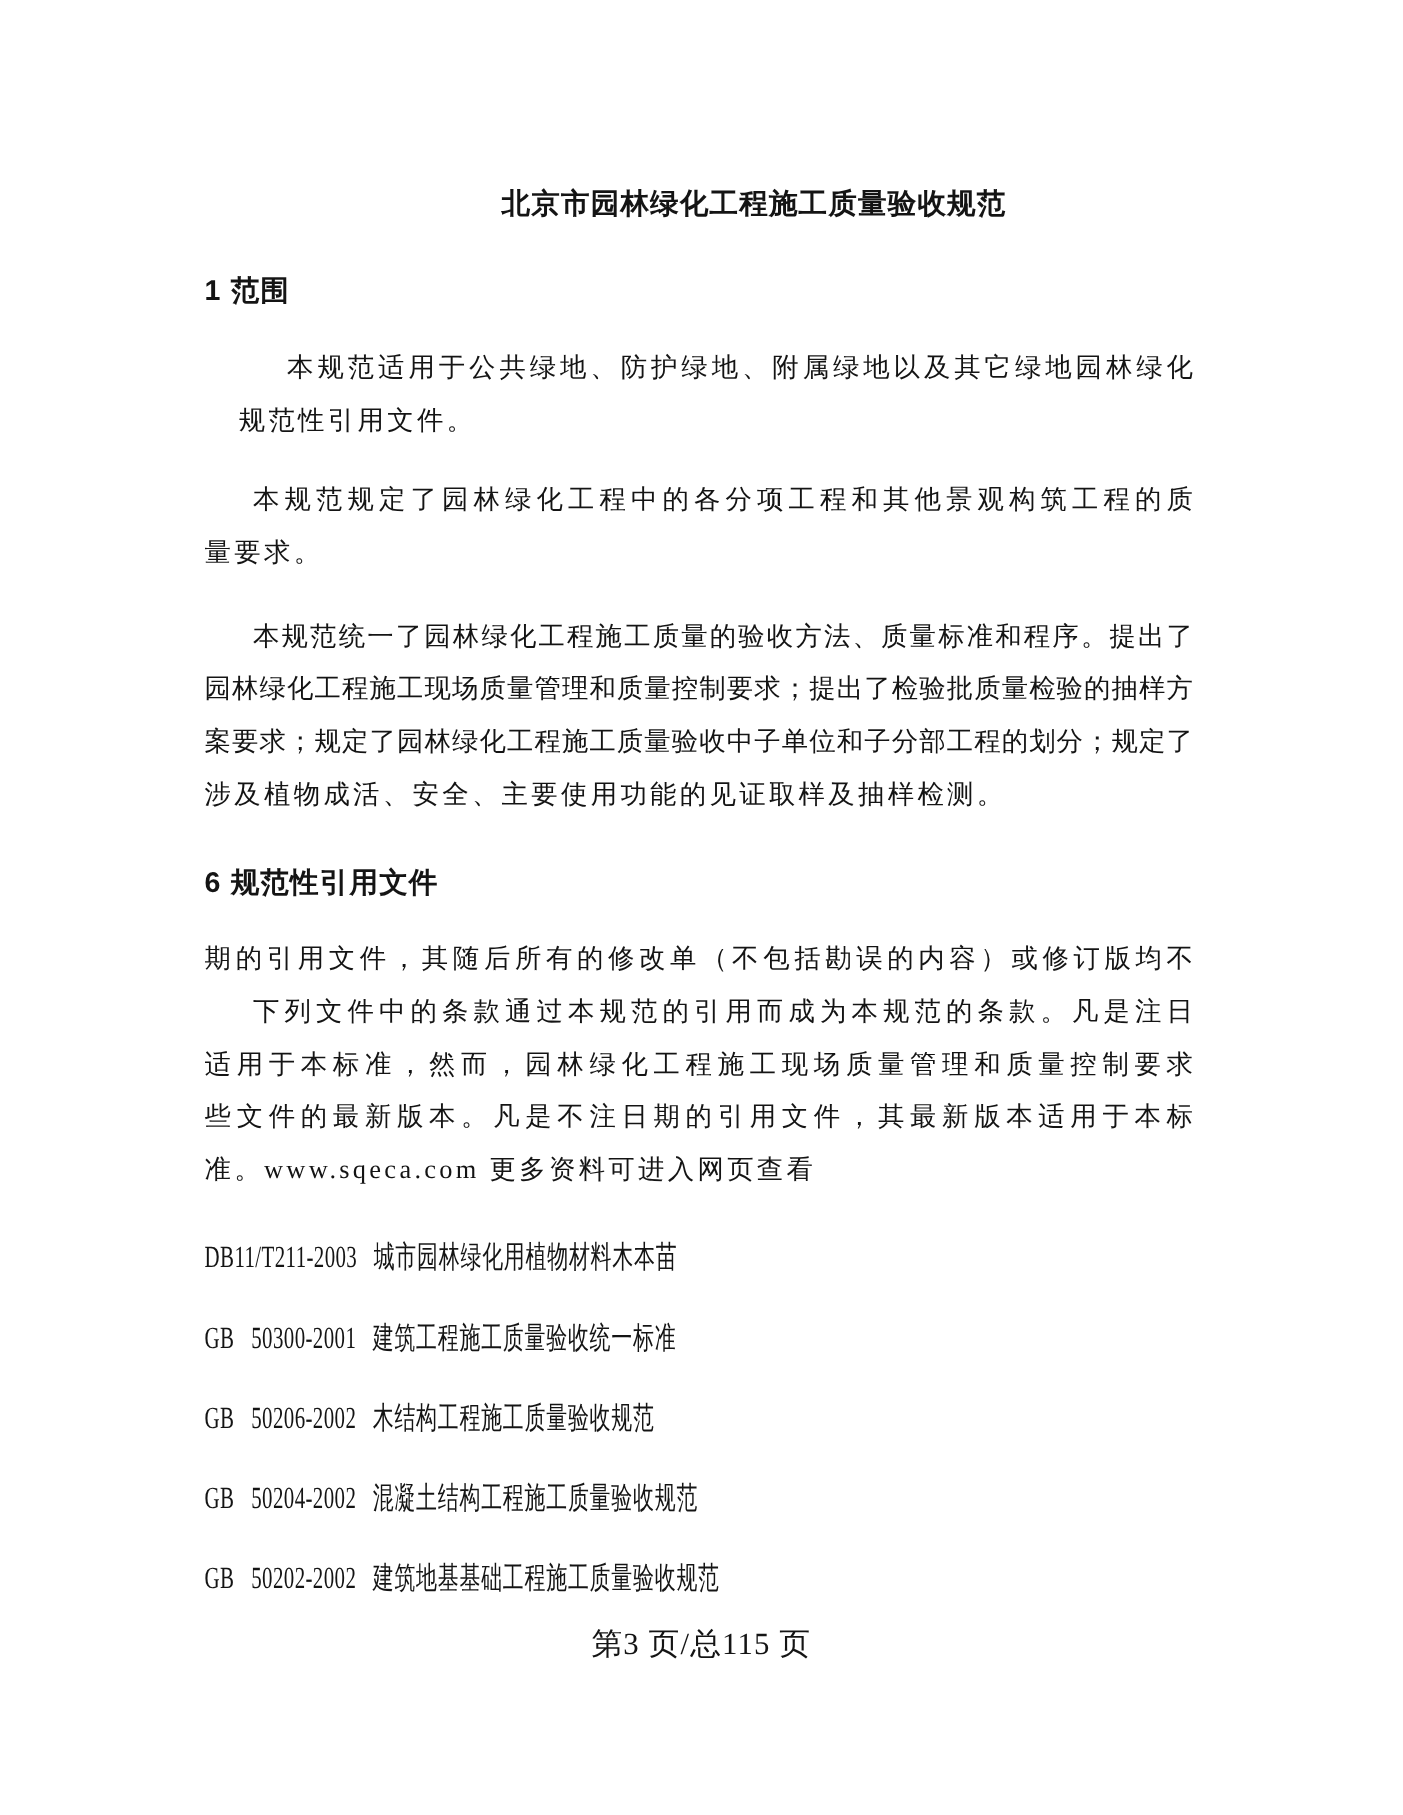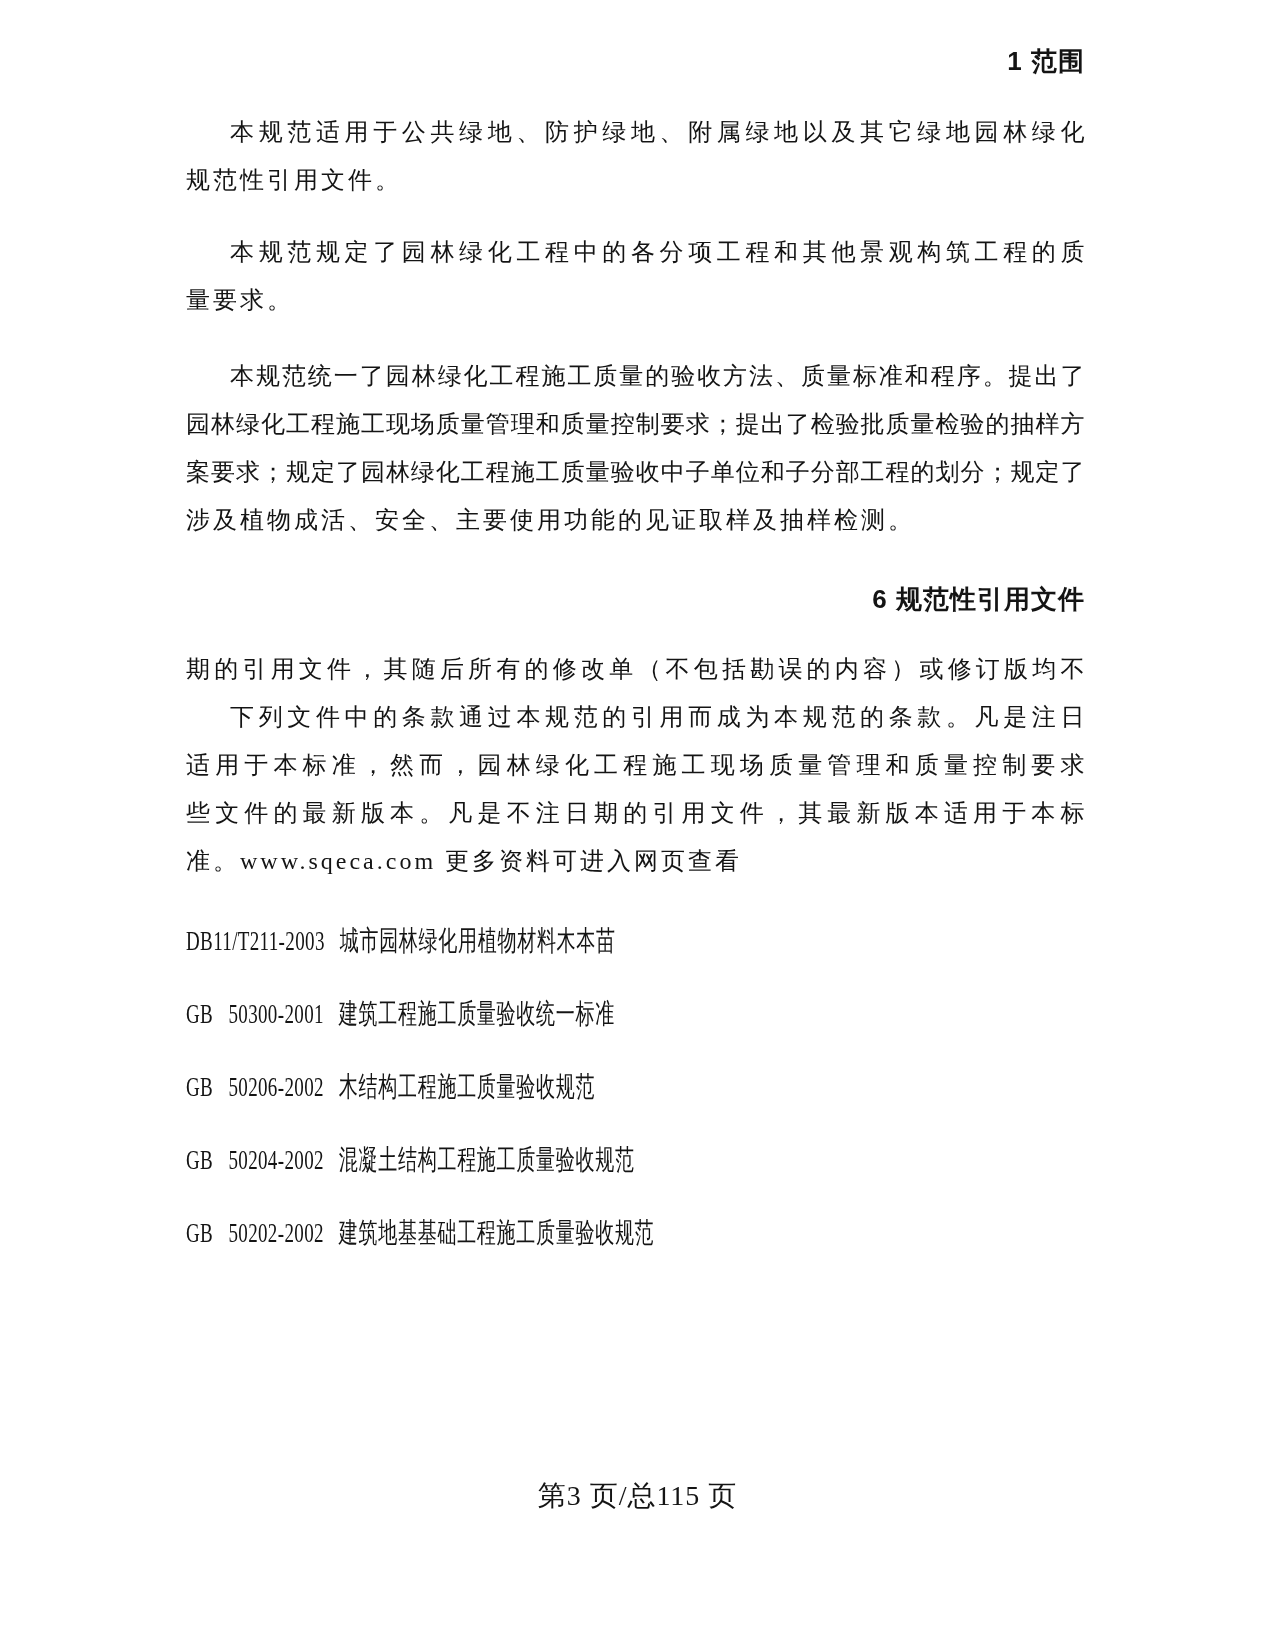--- a/index.html
+++ b/index.html
@@ -27,37 +27,36 @@
     padding-left:100px;   
     letter-spacing:1px;
     white-space:nowrap;
   }
   .heading {
     font-family:"Liberation Sans", sans-serif;
     font-weight:bold;
     font-size:26px;
     line-height:38px;
     letter-spacing:1px;
-    text-align:right;
   }
   .h1 { margin-top:42px; }
   .h2 { margin-top:36px; }
   .para {
     font-size:24px;
     line-height:48px;
     letter-spacing:0.5px;
   }
   .para .line {
     text-align:justify;
     text-align-last:justify;
     width:100%;
   }
   .para .line.first { text-indent:44px; }
   .para .line.last  { text-align-last:left; letter-spacing:3px; }
-  .p1 { margin-top:28px; }
+  .p1 { margin-top:28px;margin-left:31px; }
   .p2 { margin-top:24px; }
   .p3 { margin-top:28px; }
   .p4 { margin-top:27px; }
   .refs { margin-top:0; }
   .ref {
     line-height:48px;
     font-size:28px;
     white-space:pre;
     transform:scaleX(0.68);      
     transform-origin:left center;
@@ -75,20 +74,21 @@
     line-height:36px;
     letter-spacing:1px;
   }
 </style>
 </head>
 <body>
 
 <div class="page">
   <div class="content">
 
+    <div class="doc-title">北京市园林绿化工程施工质量验收规范</div>
 
     <div class="heading h1">1 范围</div>
 
     <div class="para p1">
         <div class="line first">本规范适用于公共绿地、防护绿地、附属绿地以及其它绿地园林绿化</div>
         <div class="line last">规范性引用文件。</div>
       </div>
 
     <div class="para p2">
         <div class="line first">本规范规定了园林绿化工程中的各分项工程和其他景观构筑工程的质</div>

